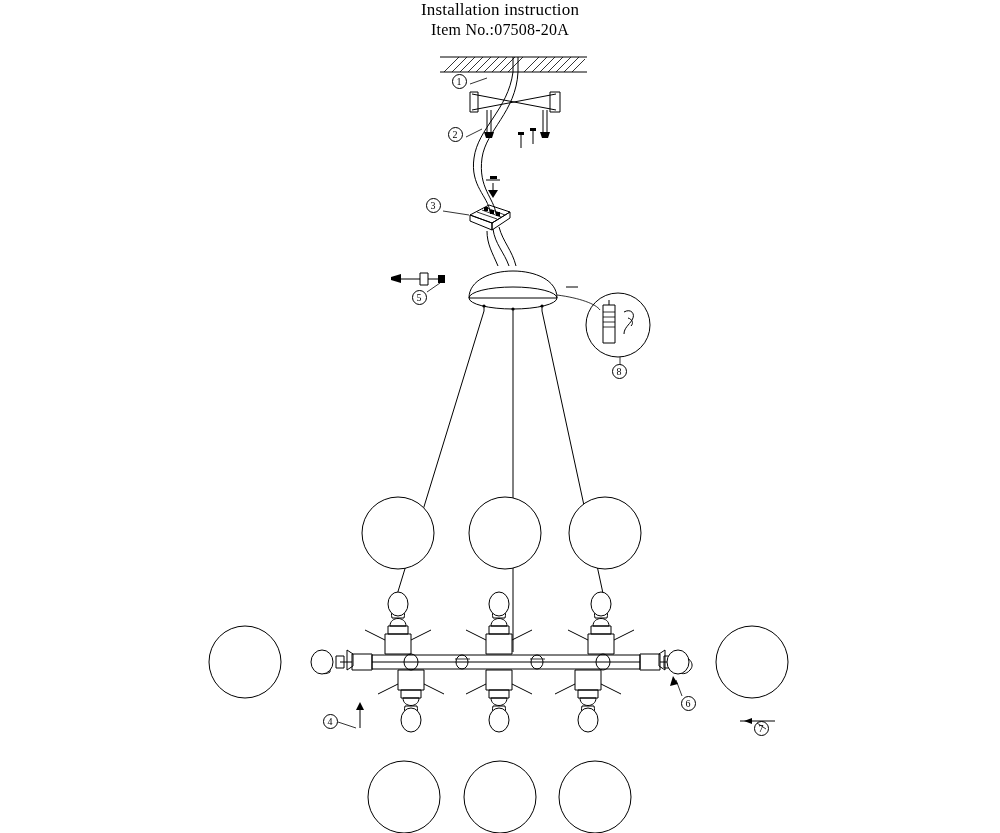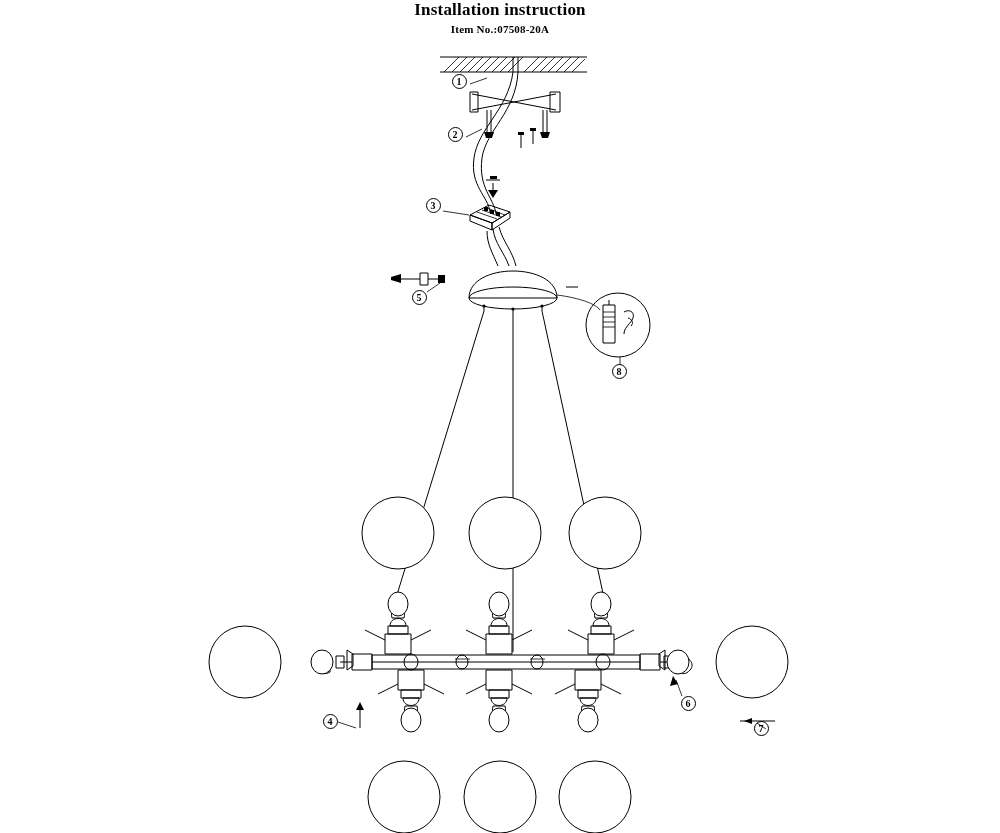--- a/index.html
+++ b/index.html
@@ -11,37 +11,36 @@
     width: 1000px;
     height: 833px;
     font-family: "Liberation Serif", serif;
     color: #000000;
     overflow: hidden;
   }
   #sheet {
     position: relative;
     width: 796px;
     height: 833px;
-    font-weight: bold;
   }
   .title-block {
     position: absolute;
     left: 0;
     top: 0;
     width: 1000px;
     text-align: center;
     pointer-events: none;
   }
   .title-line1 {
     font-size: 17px;
     line-height: 20px;
     letter-spacing: 0.2px;
   }
   .title-line2 {
-    font-size: 11px;
+    font-size: 16px;
     line-height: 19px;
     letter-spacing: 0.2px;
   }
   .callout {
     position: absolute;
     font-family: "Liberation Serif", serif;
     font-size: 11px;
     line-height: 11px;
     color: #000;
     width: 16px;

